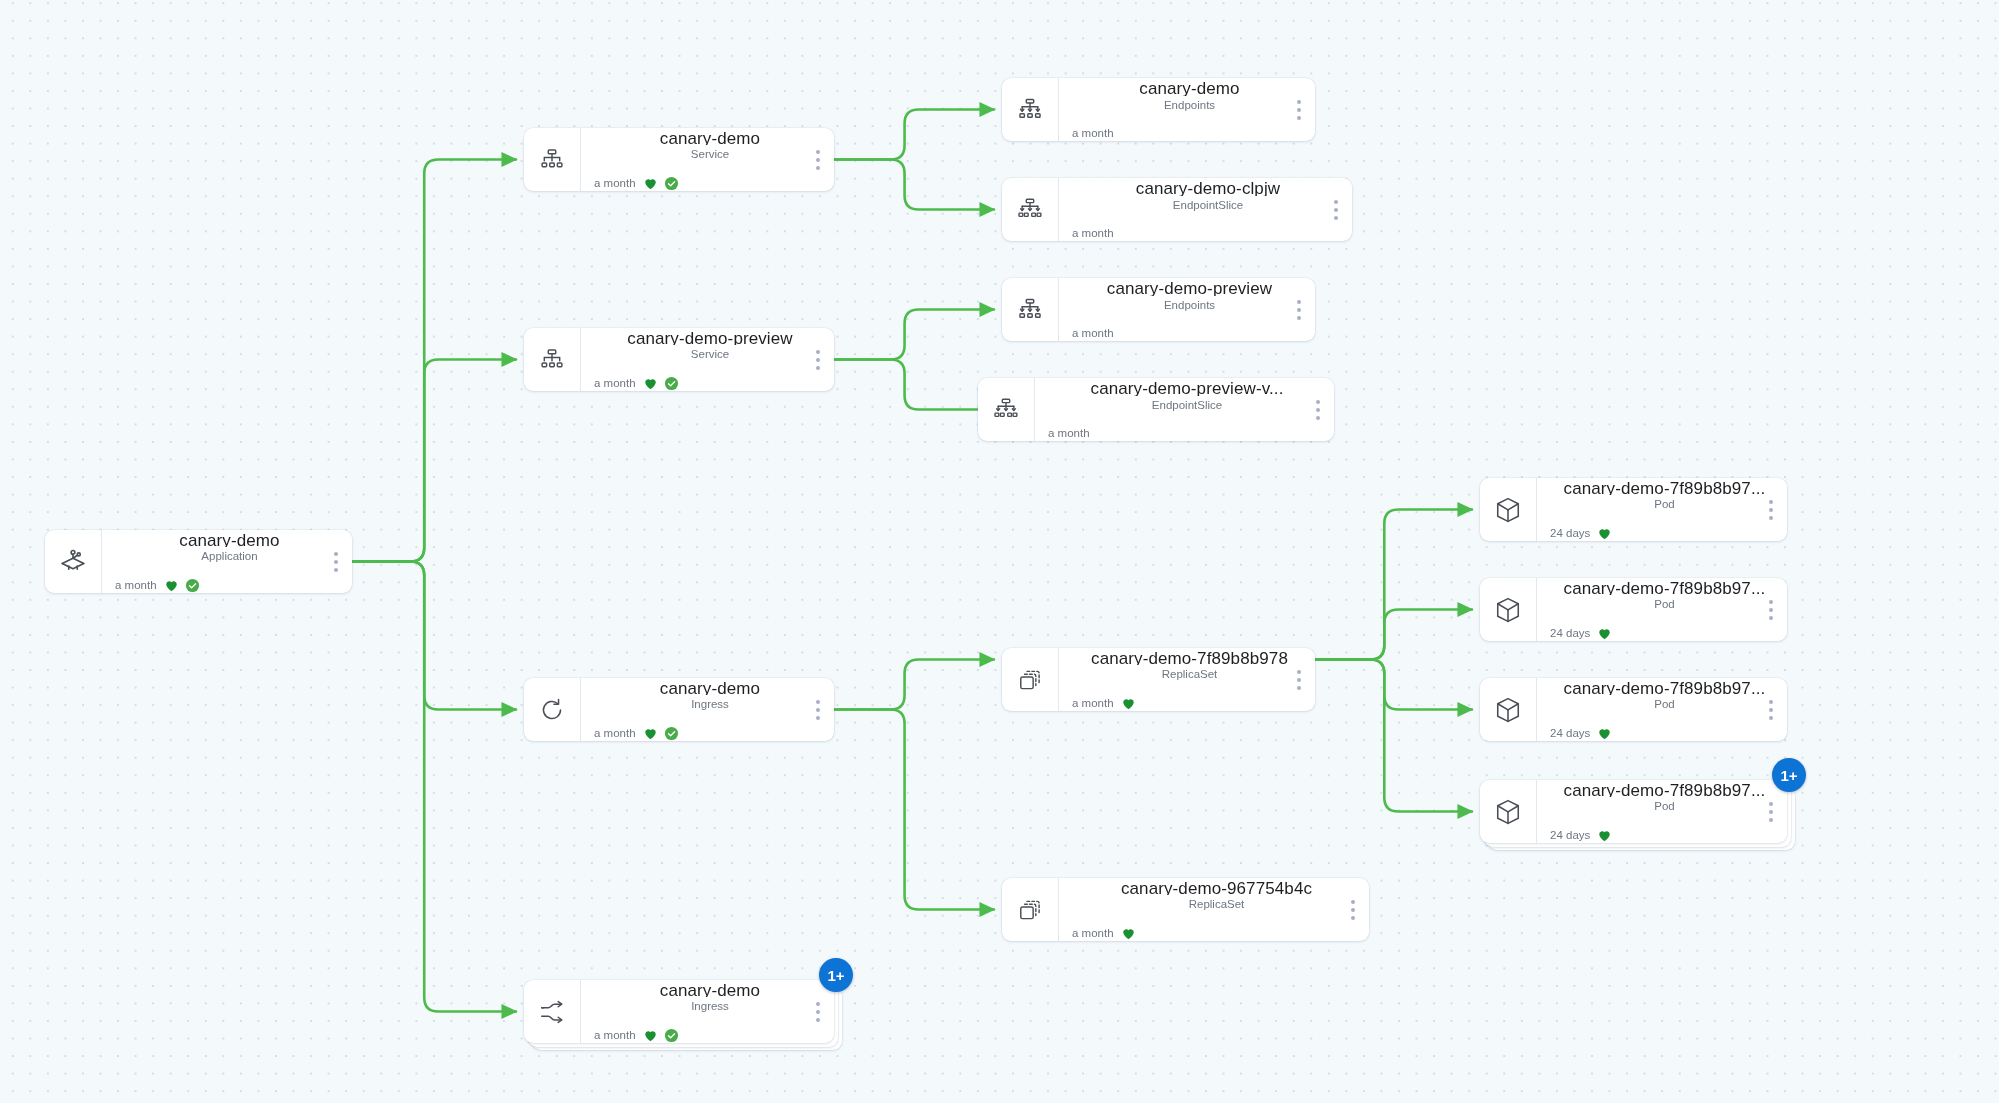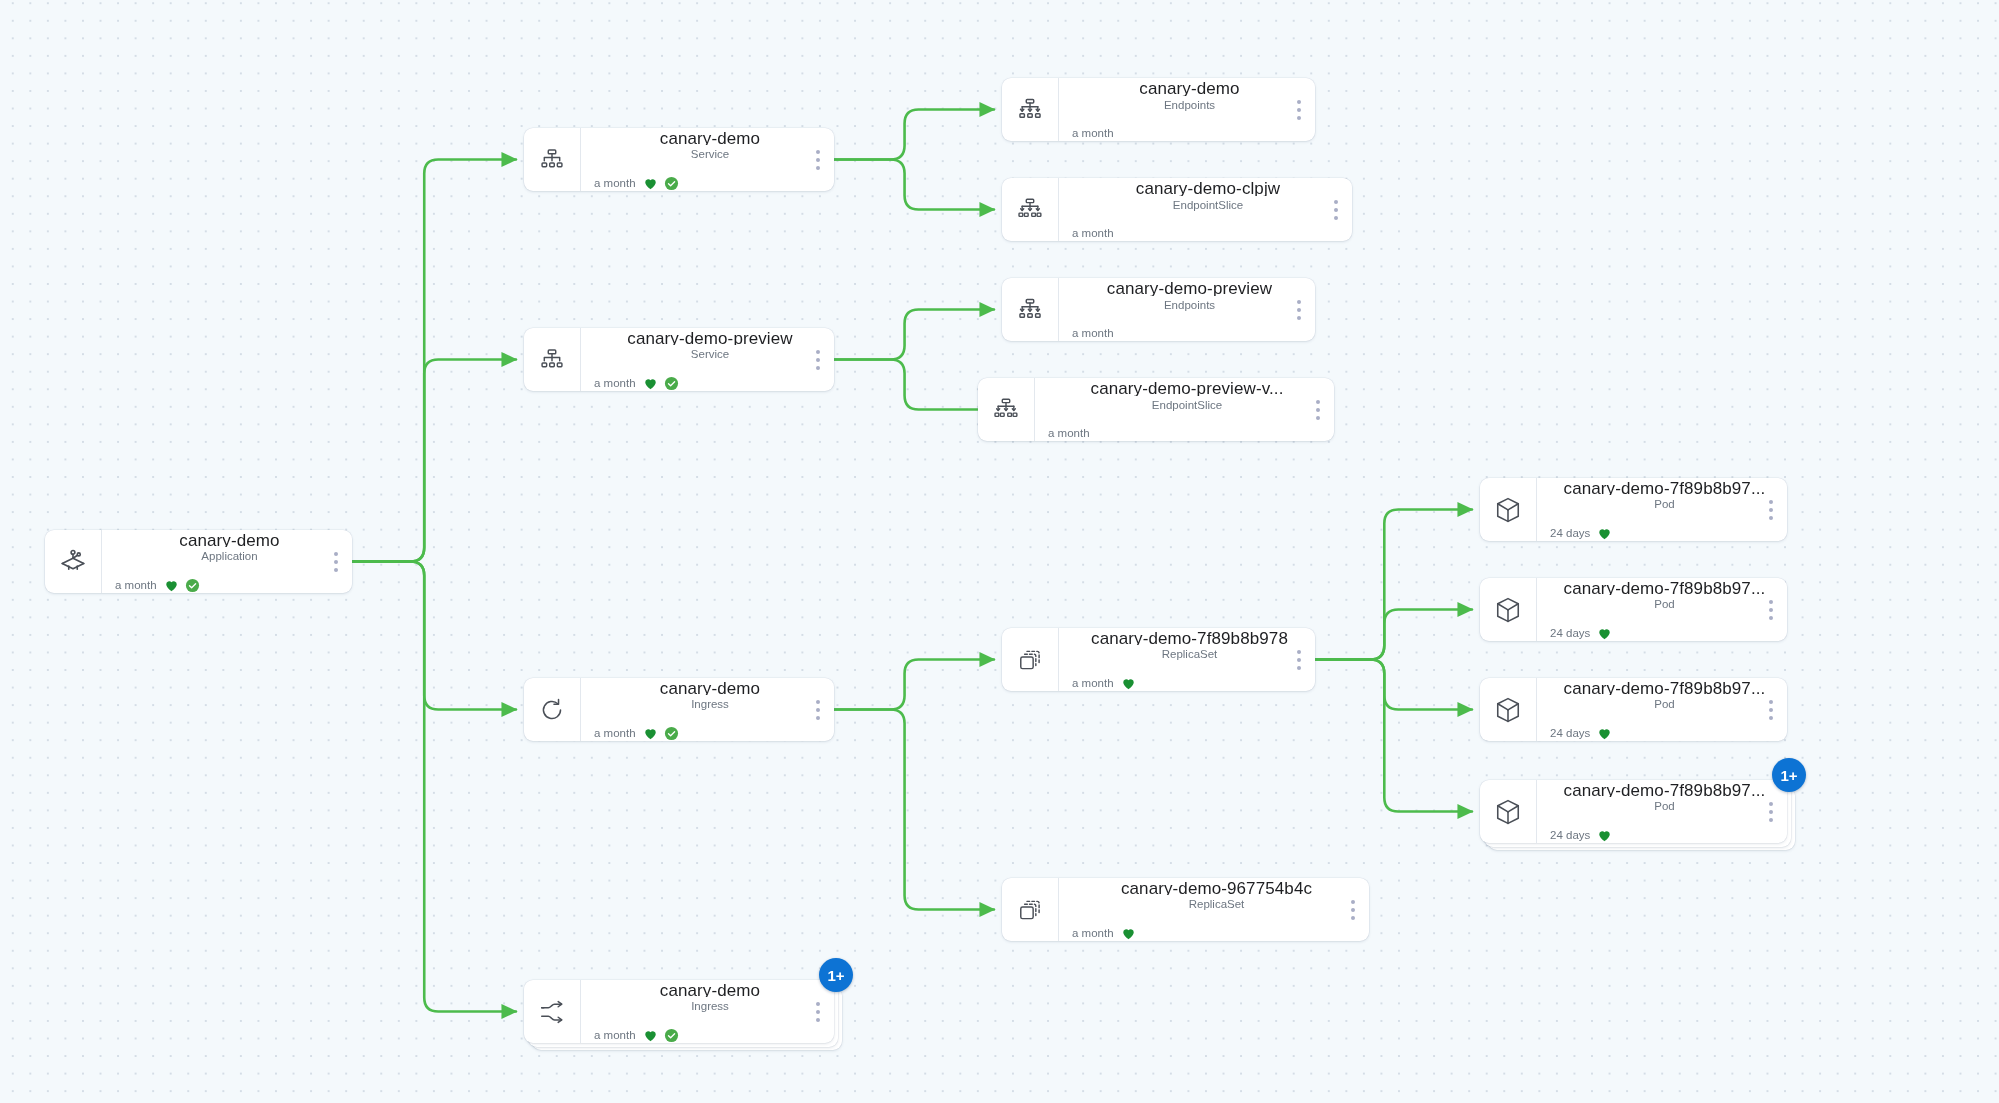--- a/index.html
+++ b/index.html
@@ -446,21 +446,21 @@
             <span class="node-age">a month</span>
             <span style="display:flex;align-items:center;gap:6px"></span>
           </div>
         </div>
         <div class="kebab">
           <i></i>
           <i></i>
           <i></i>
         </div>
       </div>
-      <div class="node" style="left: 1002px; top: 628px; width: 313px; height: 63px;">
+      <div class="node" style="left: 1002px; top: 648px; width: 313px; height: 63px;">
         <div class="node-icon">
           <svg width="28" height="28" viewBox="0 0 24 24" fill="none" stroke="currentColor" stroke-width="1.25" stroke-linecap="round" stroke-linejoin="round">
       <path d="M9.4 4.6h8.9a1.5 1.5 0 0 1 1.5 1.5v8.7" stroke-dasharray="2.3 1.9"></path>
       <path d="M7.4 7.1h8.2a1.4 1.4 0 0 1 1.4 1.4v8.2" stroke-dasharray="2.3 1.9"></path>
       <rect x="4.1" y="9.5" width="10.6" height="9.9" rx="1.5"></rect>
     </svg>
         </div>
         <div class="node-body">
           <div class="node-title">canary-demo-7f89b8b978</div>
           <div class="node-kind">ReplicaSet</div>

